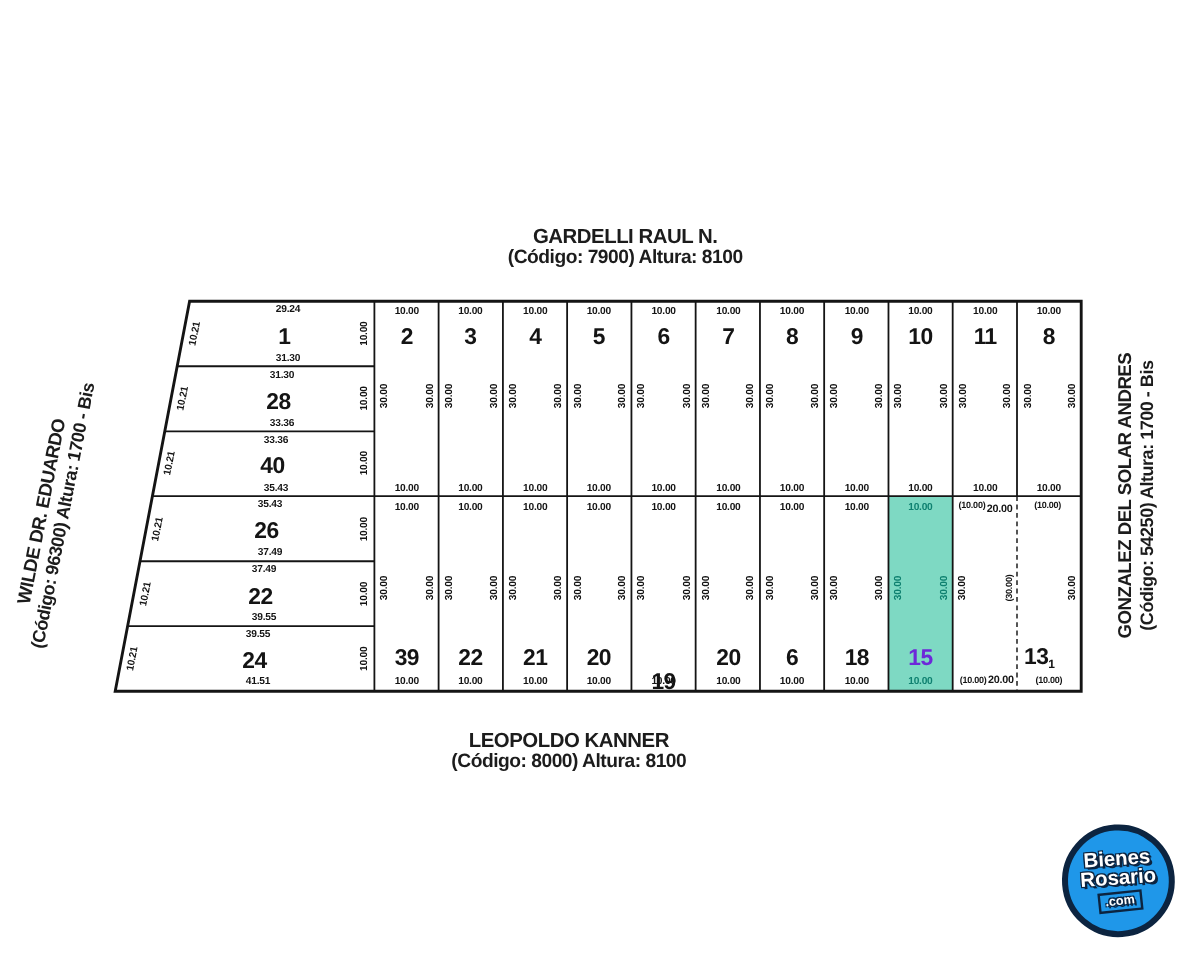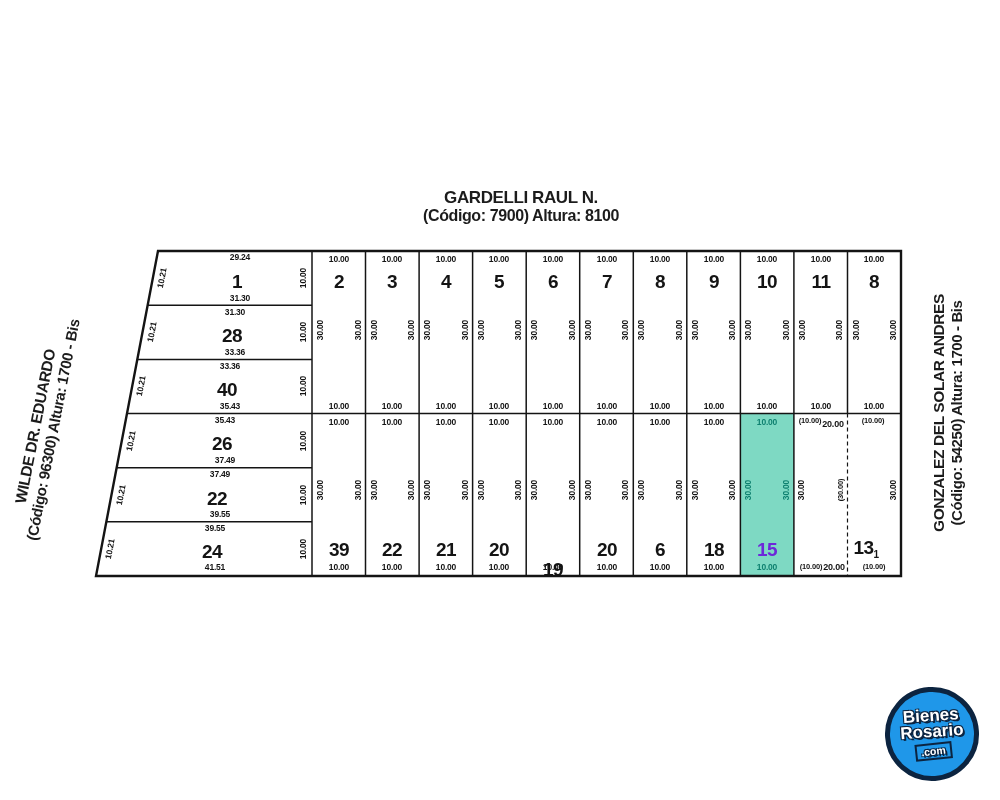--- a/index.html
+++ b/index.html
@@ -60,20 +60,24 @@
       <line x1="137.3" y1="359.4" x2="312" y2="359.4" stroke-width="1.5"></line>
       <line x1="116.7" y1="467.7" x2="312" y2="467.7" stroke-width="1.5"></line>
       <line x1="106.3" y1="521.8" x2="312" y2="521.8" stroke-width="1.5"></line>
     </g>
   </svg>
 
   <div class="street" style="left:521px;top:206px;transform:translate(-50%,-50%);">
     <div class="l1">GARDELLI RAUL N.</div>
     <div class="l2">(Código: 7900) Altura: 8100</div>
   </div>
+  <div class="street" style="left:474px;top:626px;transform:translate(-50%,-50%);">
+    <div class="l1">LEOPOLDO KANNER</div>
+    <div class="l2">(Código: 8000) Altura: 8100</div>
+  </div>
   <div class="street rot-left" style="left:44px;top:428px;">
     <div class="l1" style="font-size:15.5px;">WILDE DR. EDUARDO</div>
     <div class="l2" style="font-size:15px;">(Código: 96300) Altura: 1700 - Bis</div>
   </div>
   <div class="street rot-right" style="left:947px;top:413px;">
     <div class="l1" style="font-size:15.5px;">GONZALEZ DEL SOLAR ANDRES</div>
     <div class="l2" style="font-size:15px;">(Código: 54250) Altura: 1700 - Bis</div>
   </div>
 
   <div class="n" style="left:237px;top:281px;">1</div>

